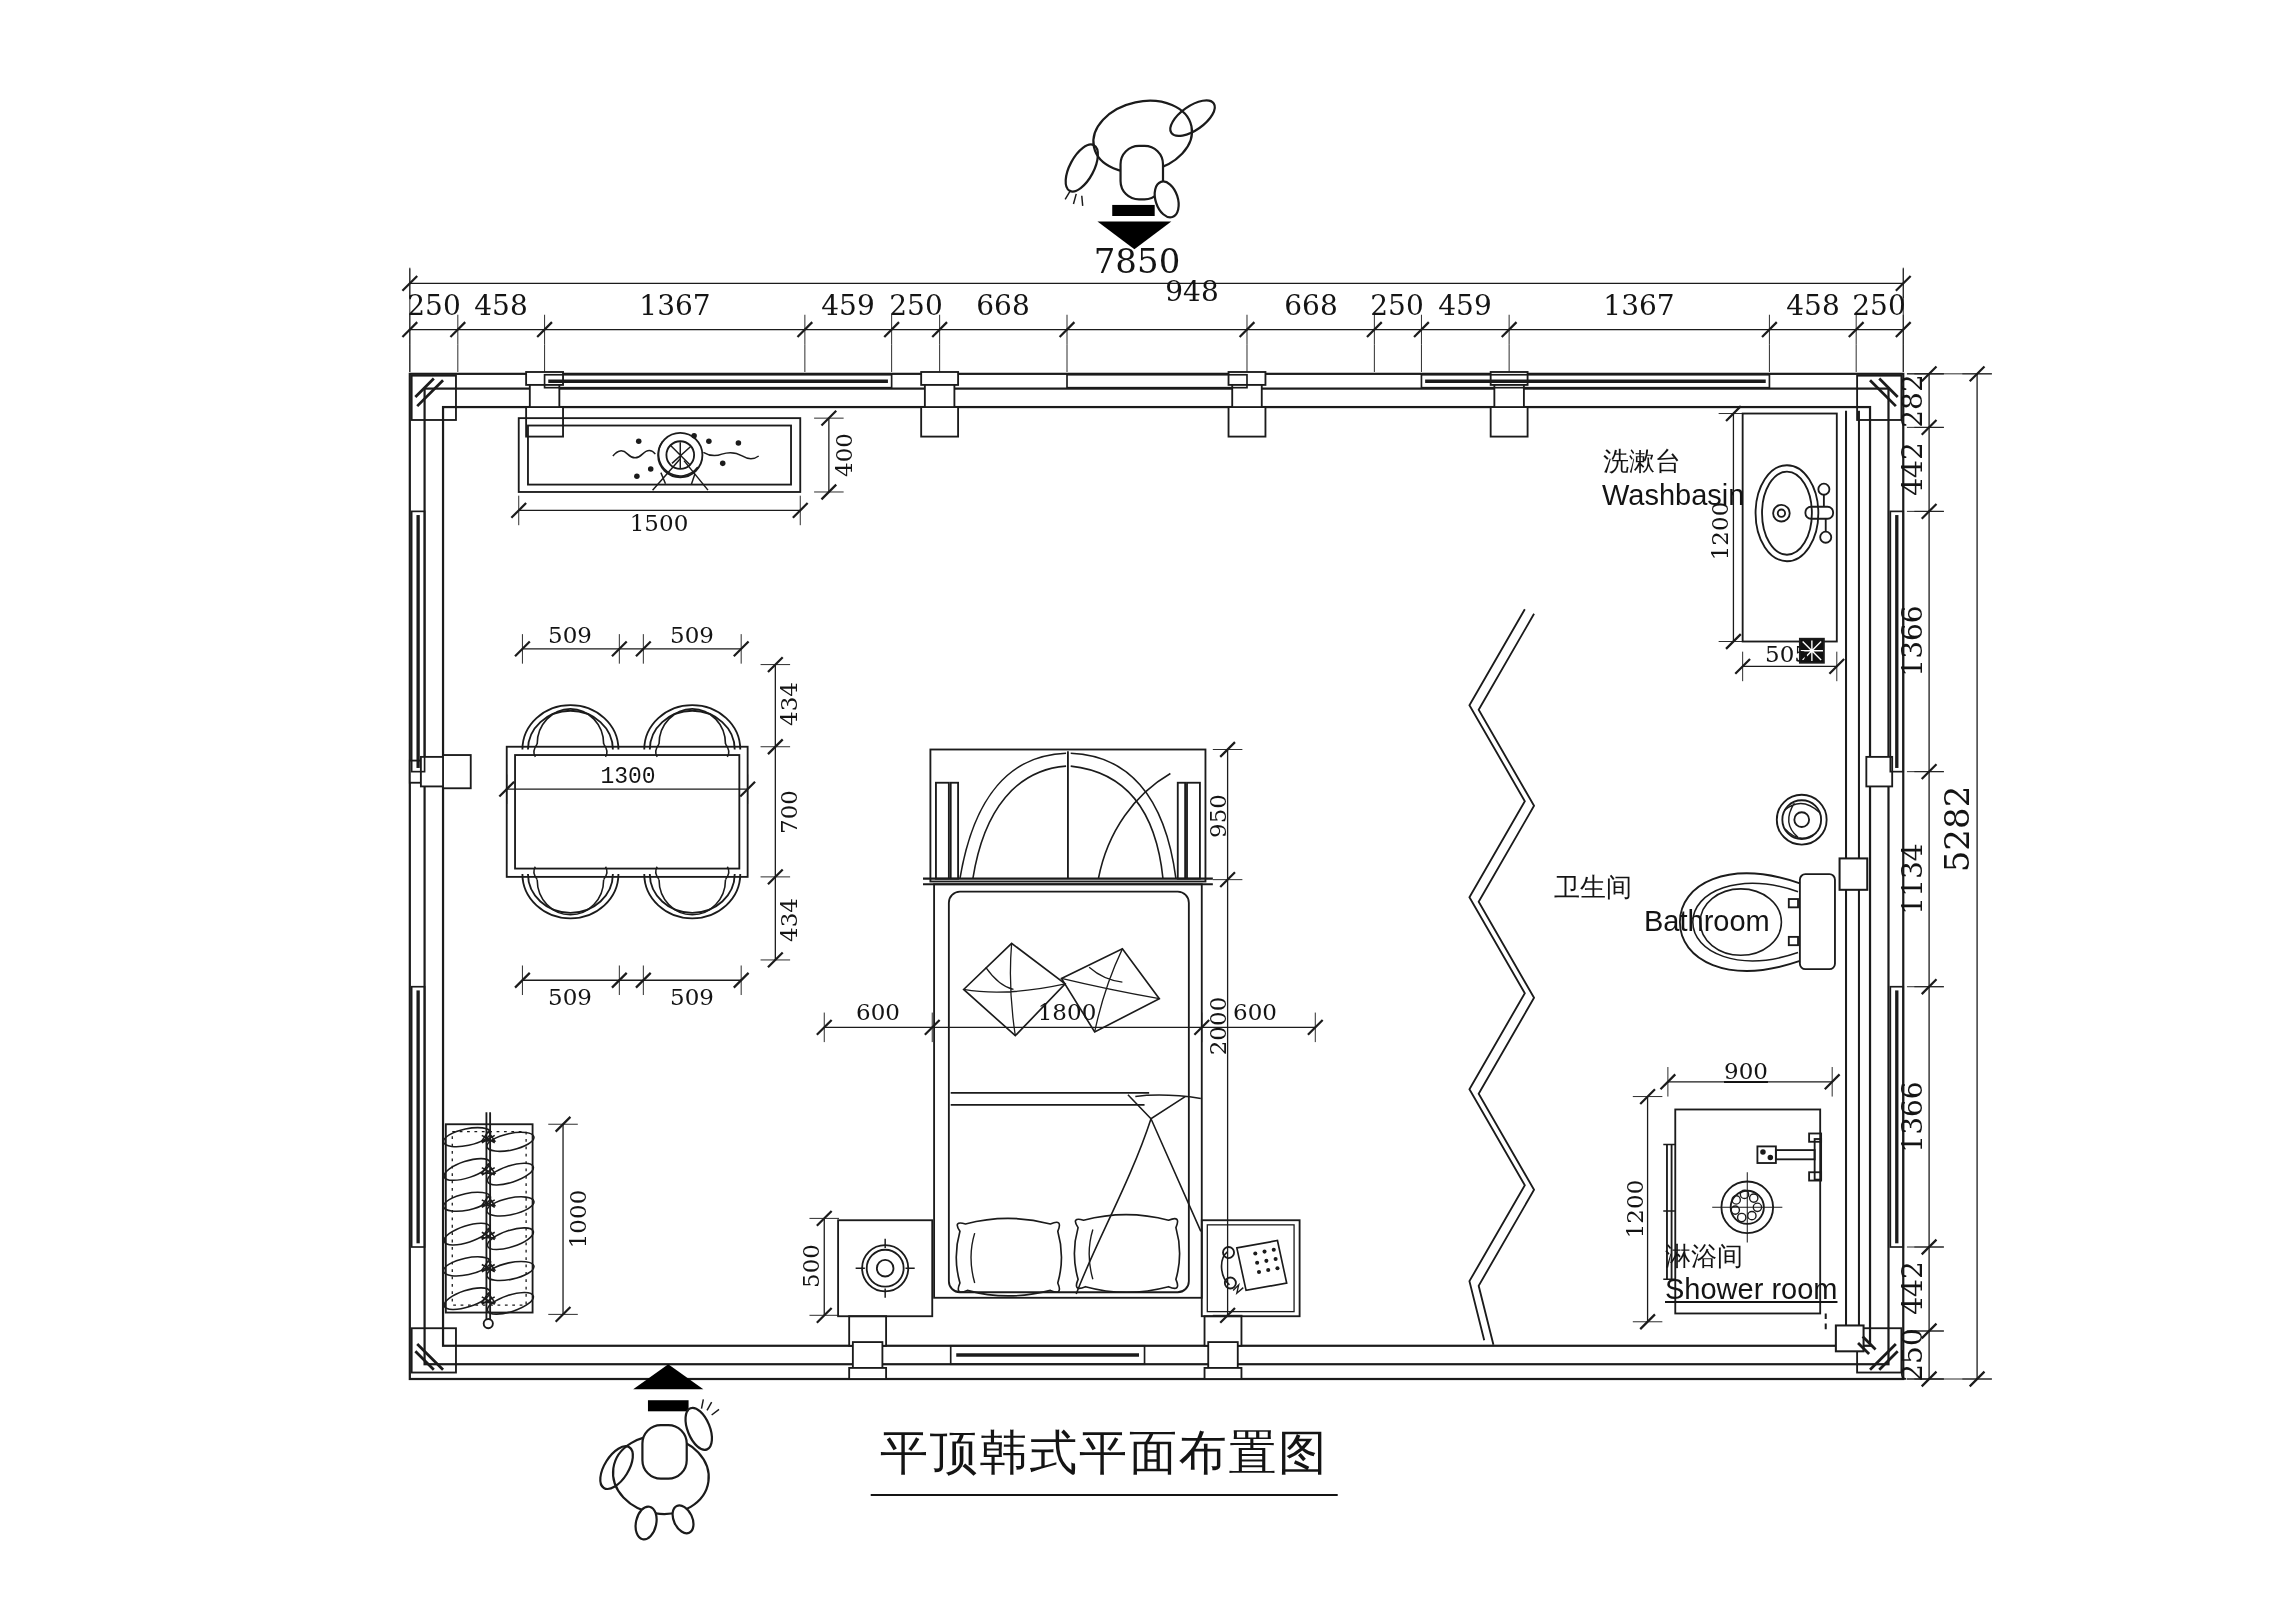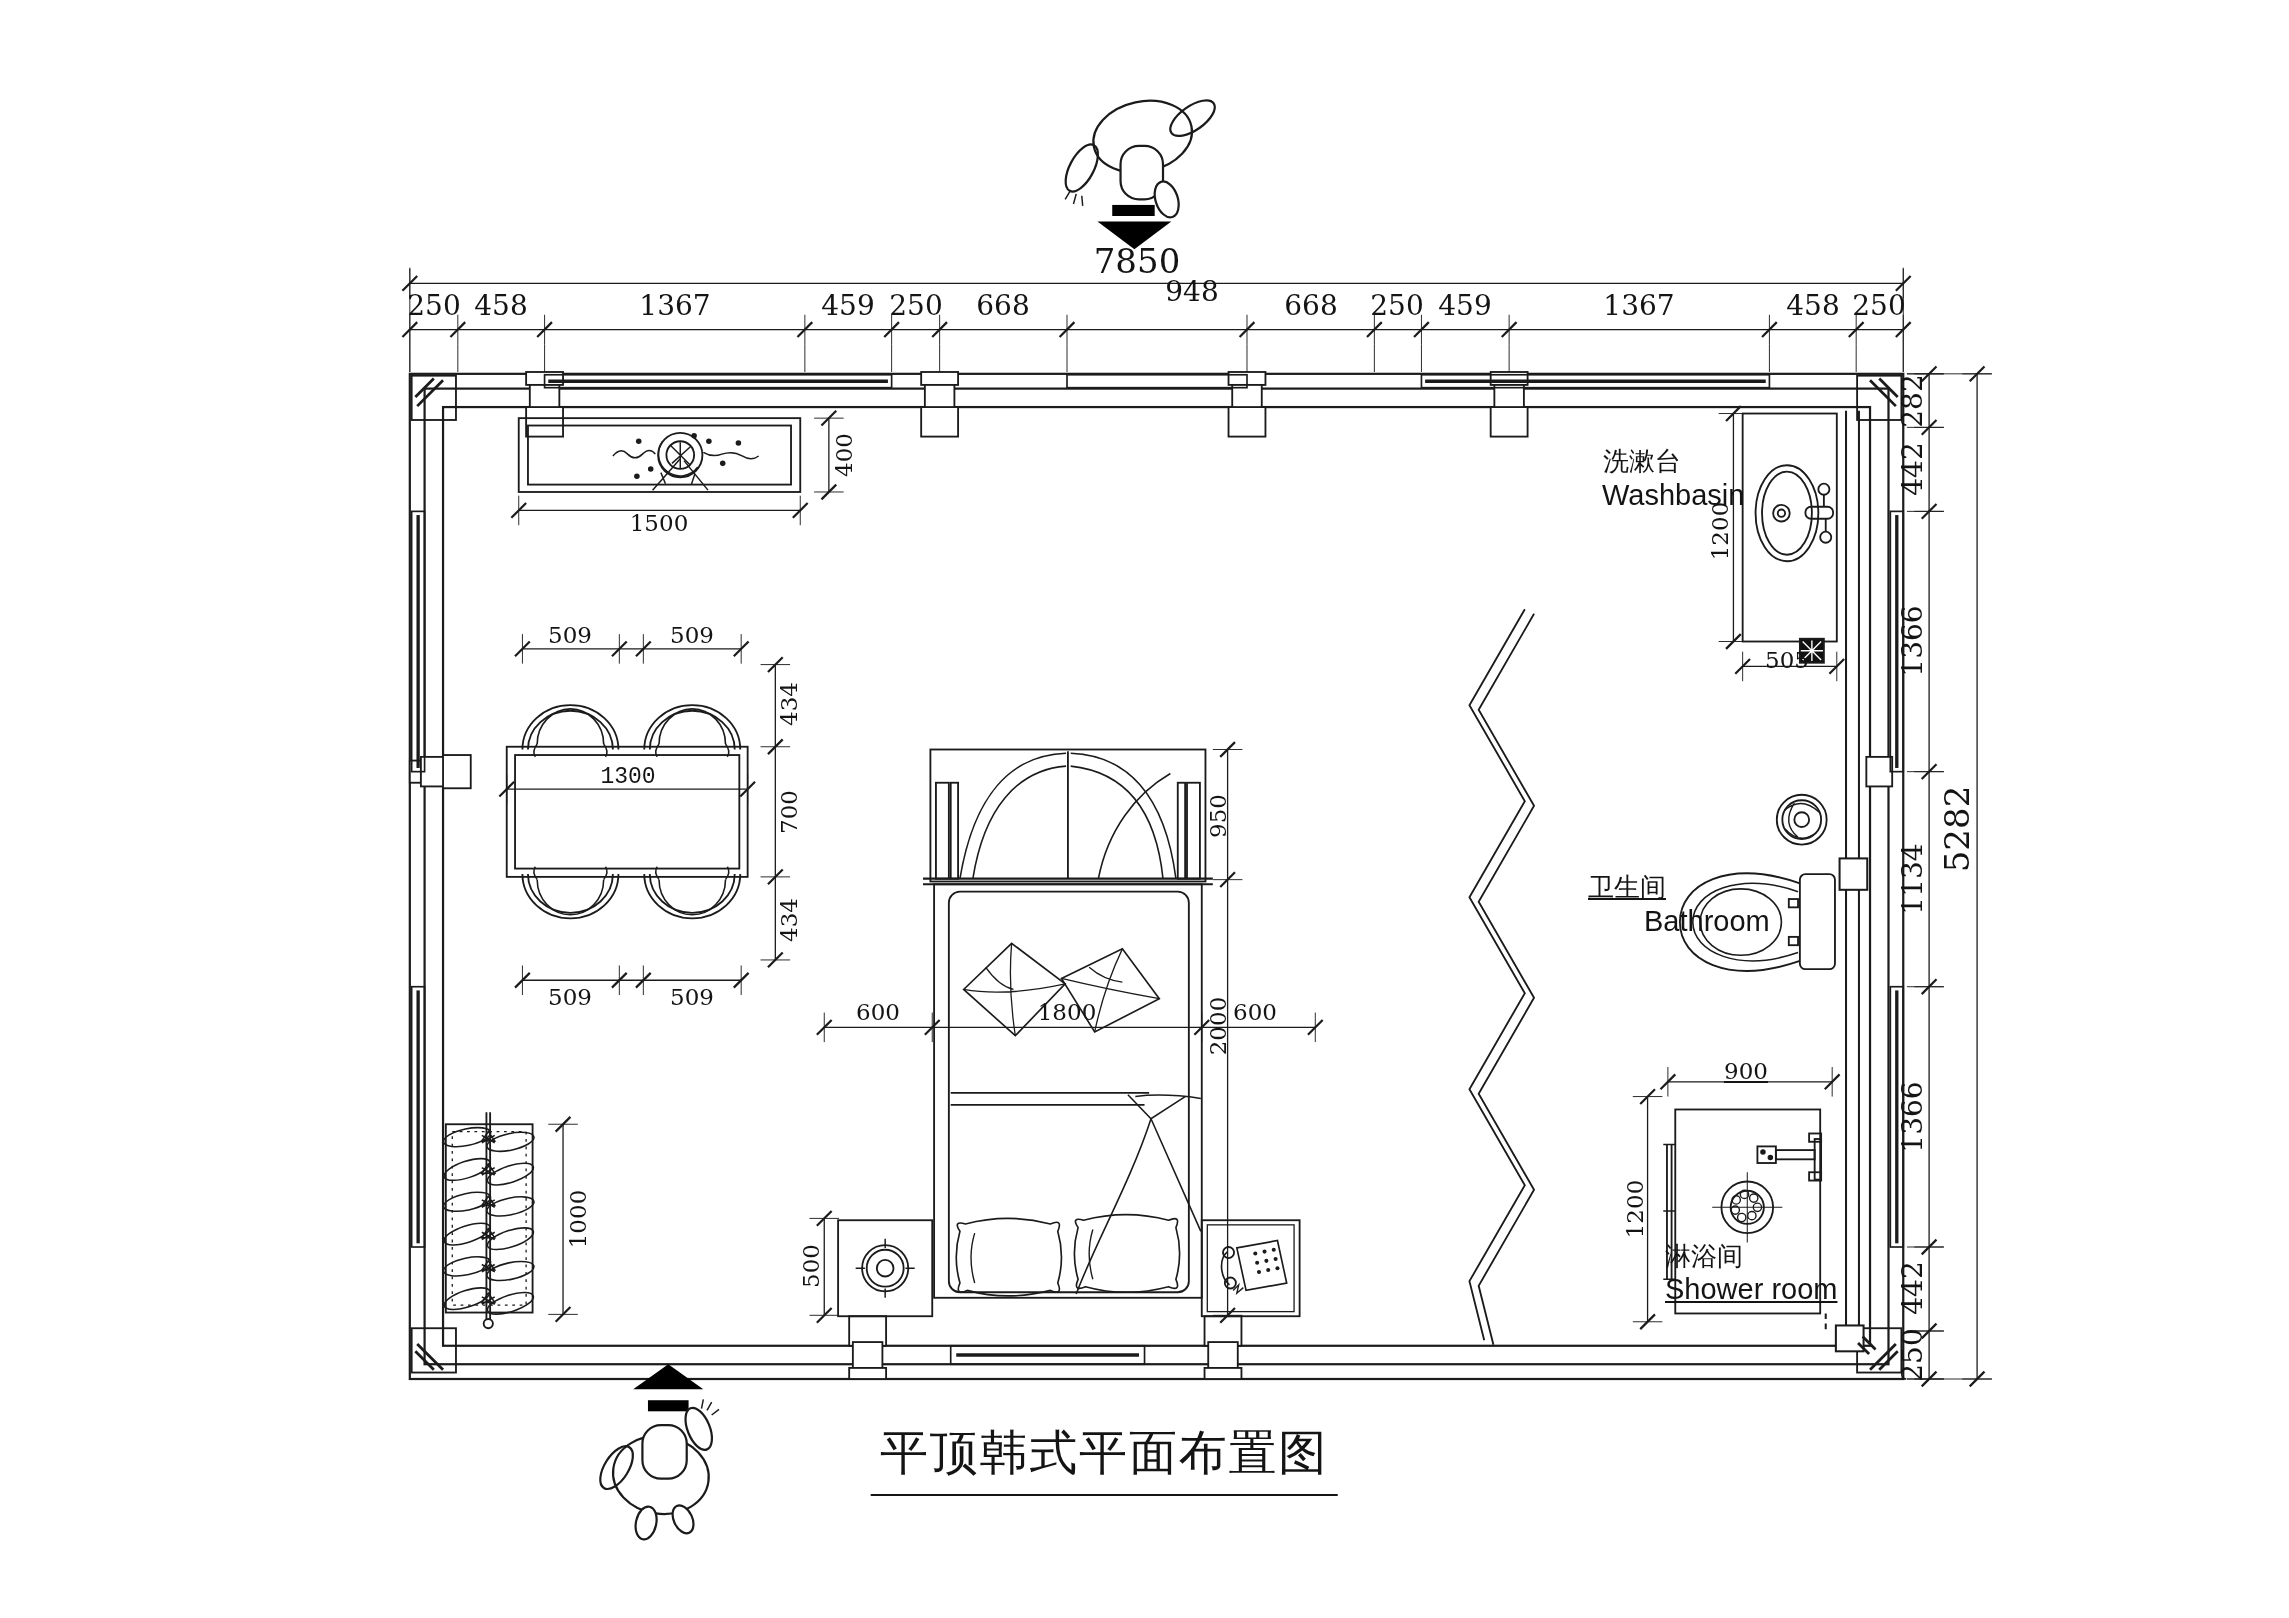--- a/index.html
+++ b/index.html
@@ -528,26 +528,26 @@
 <div class="t dimv sm" style="left:578px;top:1219px;">1000</div>
 
 <div class="t dimv sm" style="left:1218px;top:816px;">950</div>
 <div class="t dimv sm" style="left:1218px;top:1026px;">2000</div>
 <div class="t dim sm" style="left:878px;top:1012px;">600</div>
 <div class="t dim sm" style="left:1067px;top:1012px;">1800</div>
 <div class="t dim sm" style="left:1255px;top:1012px;">600</div>
 <div class="t dimv sm" style="left:811px;top:1266px;">500</div>
 
 <div class="t dimv sm" style="left:1720px;top:531px;">1200</div>
-<div class="t dim sm" style="left:1787px;top:654px;margin-top:6px;">505</div>
+<div class="t dim sm" style="left:1787px;top:654px;">505</div>
 
 <div class="t dim sm" style="left:1746px;top:1071px;text-decoration:underline;">900</div>
 <div class="t dimv sm" style="left:1635px;top:1209px;">1200</div>
 
 <div class="t lab-zh" style="left:1603px;top:444px;">洗漱台</div>
 <div class="t lab-en" style="left:1602px;top:479px;">Washbasin</div>
-<div class="t lab-zh" style="left:1588px;top:870px;text-decoration:underline;">卫生间</div>
+<div class="t lab-zh" style="left:1554px;top:870px;">卫生间</div>
 <div class="t lab-en" style="left:1644px;top:905px;">Bathroom</div>
 <div class="t lab-zh" style="left:1665px;top:1239px;">淋浴间</div>
 <div class="t lab-en" style="left:1665px;top:1273px;text-decoration:underline;">Shower room</div>
 
 <div class="t title" style="left:1104px;top:1421px;">平顶韩式平面布置图</div>
 
 
 </body></html>

